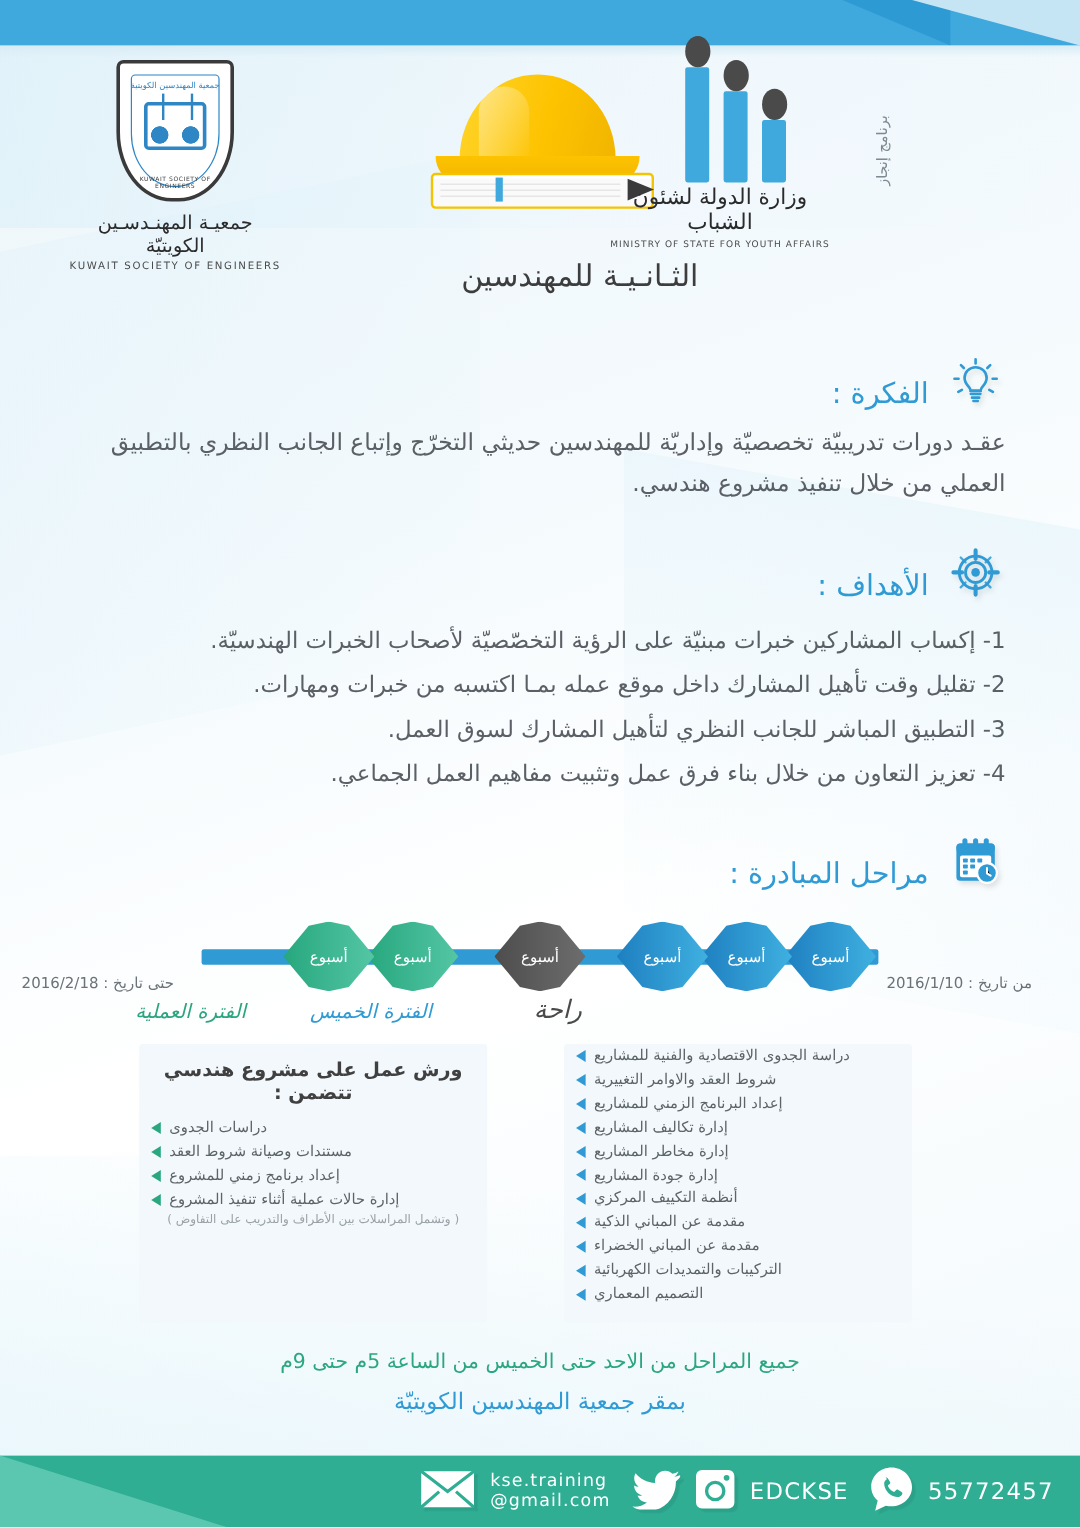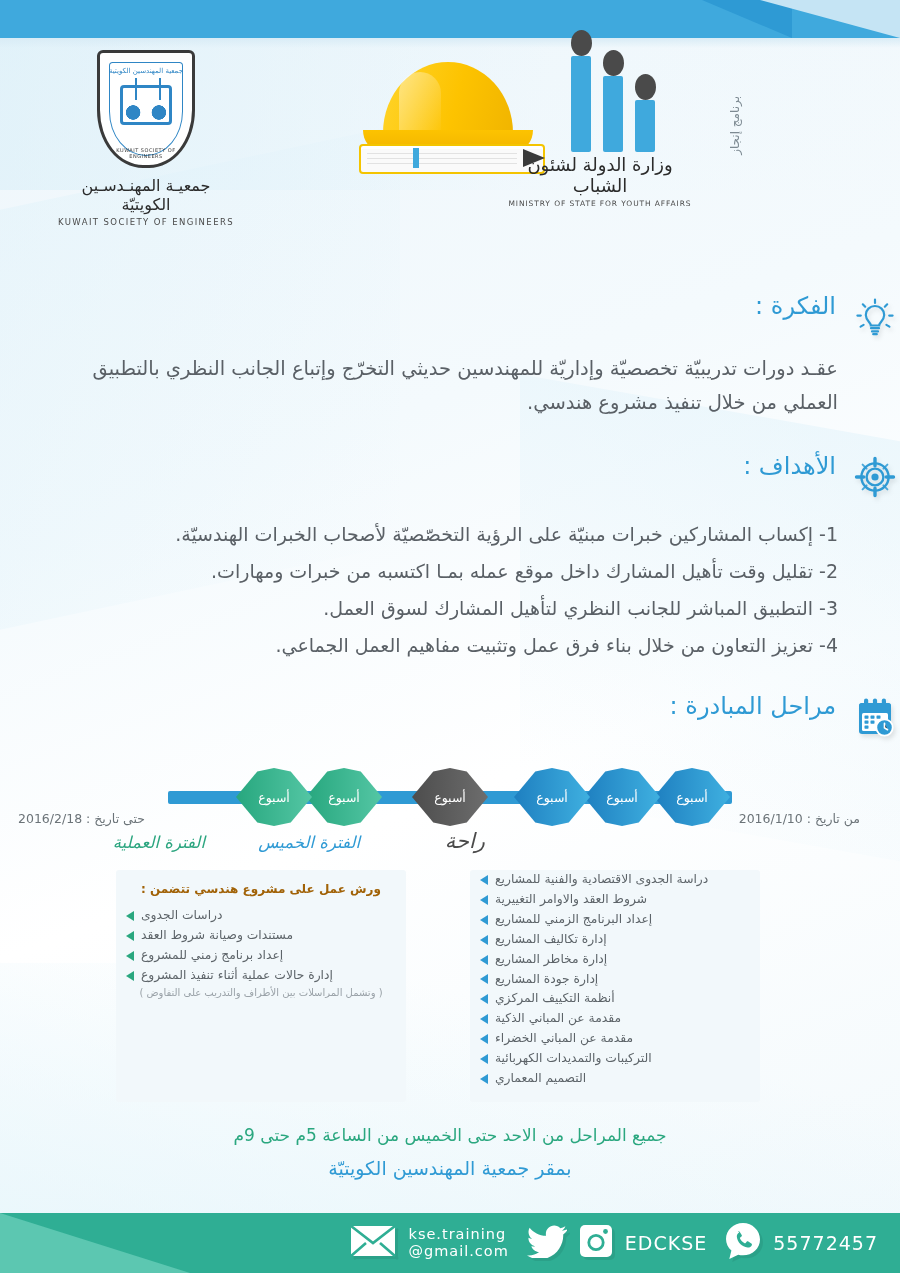--- a/index.html
+++ b/index.html
@@ -133,22 +133,22 @@
   }
 
   
   .main-title{
     position:absolute;top:212px;right:318px;width:280px;text-align:right;
     font-size:25px;line-height:1.42;color:#3d3d3d;font-weight:400;
   }
 
   
   .sec{position:absolute;right:0;width:900px;}
-  .sec-head{display:flex;flex-direction:row;align-items:flex-start;justify-content:flex-start;
-            gap:14px;}
+  .sec-head{display:flex;flex-direction:row;align-items:flex-end;justify-content:flex-start;
+            gap:14px;padding-right:62px;}
   .sec-head .title{font-size:24px;color:#2f9ad4;}
   .sec-ico{width:50px;height:50px;flex:0 0 50px;display:flex;align-items:center;justify-content:center;}
   .sec-ico svg{display:block;filter:drop-shadow(2px 3px 2px rgba(0,0,0,.10));}
 
   
   .para{
     position:absolute;right:62px;width:780px;text-align:right;
     font-size:19.5px;line-height:1.75;color:#5a6066;
   }
   .goals{position:absolute;right:62px;width:780px;text-align:right;}
@@ -171,21 +171,21 @@
   .tl-date.left{left:18px;}
   .tl-label{position:absolute;top:52px;font-size:16.5px;font-style:italic;}
   .tl-label.theory{right:540px;color:#2f9ad4;}
   .tl-label.rest{right:415px;color:#4a4a4a;font-size:21px;top:48px;}
   .tl-label.prac{right:695px;color:#2ba57f;}
 
   
   .box{position:absolute;background:#f2f8fb;border-radius:3px;}
   .box-theory{right:140px;top:870px;width:290px;height:232px;}
   .box-prac{left:116px;top:870px;width:290px;height:232px;}
-  .box-title{text-align:center;font-size:12px;color:#a16207;margin:12px 0 10px;font-weight:bold;}
+  .box-title{text-align:center;font-size:16px;color:#404040;margin:12px 0 10px;font-weight:bold;}
   ul.items{list-style:none;margin:0;padding:0 14px 0 10px;}
   ul.items li{
     display:flex;flex-direction:row-reverse;align-items:center;justify-content:flex-start;
     gap:7px;font-size:12.3px;line-height:1.62;color:#5d6469;
   }
   .arrow{flex:0 0 auto;width:0;height:0;
     border-top:5px solid transparent;border-bottom:5px solid transparent;}
   .arrow.blue{border-right:8px solid #2f9ad4;}
   .arrow.green{border-right:8px solid #2aa77f;}
   ul.items li .txt{white-space:nowrap;}
@@ -264,20 +264,21 @@
           <div class="head h1"></div>
       </div>
       <div class="min-ar">وزارة الدولة لشئون الشباب</div>
       <div class="min-en">MINISTRY OF STATE FOR YOUTH AFFAIRS</div>
     </div>
 
     <div class="vert-ar">برنامج إنجاز</div>
   </div>
 
   <div class="main-title">
+    <div>الثـانـيـة للمهندسين</div>
   </div>
 
   <div class="sec" style="top:292px;">
     <div class="sec-head">
       <span class="sec-ico">
         <svg width="48" height="48" viewBox="0 0 48 48">
           <g fill="none" stroke="#2f9ad4" stroke-width="2.2" stroke-linecap="round">
             <path d="M24 13c-5.2 0-9.2 4-9.2 8.9 0 3.4 1.9 5.5 3.4 7.3 1 1.2 1.6 2.1 1.6 3.3h8.4c0-1.2.6-2.1 1.6-3.3 1.5-1.8 3.4-3.9 3.4-7.3C33.2 17 29.2 13 24 13z"></path>
             <path d="M20 35.2h8M21 38.4h6M22.2 41.2h3.6"></path>
             <path d="M24 6.5v3.4M11.8 11.3l2.4 2.4M36.2 11.3l-2.4 2.4M6.4 22.6h3.4M38.2 22.6h3.4M9.6 33.6l3-1.7M38.4 33.6l-3-1.7"></path>

